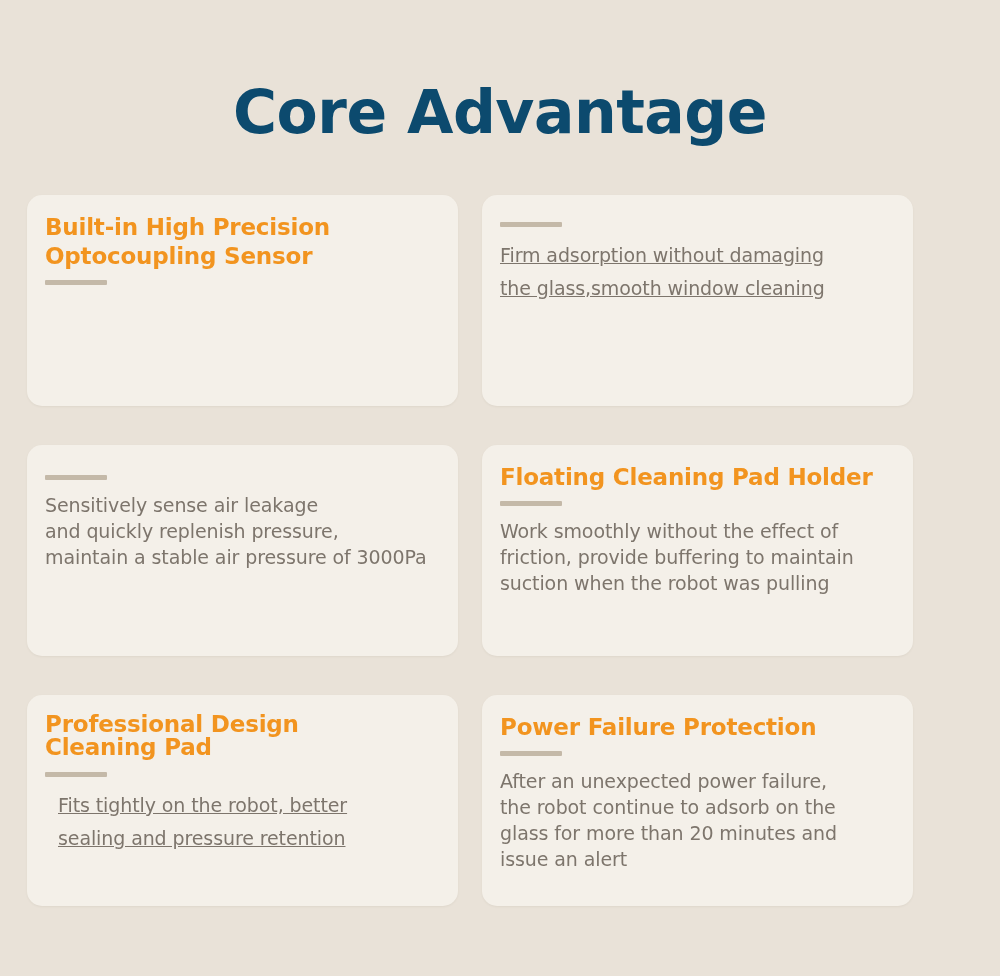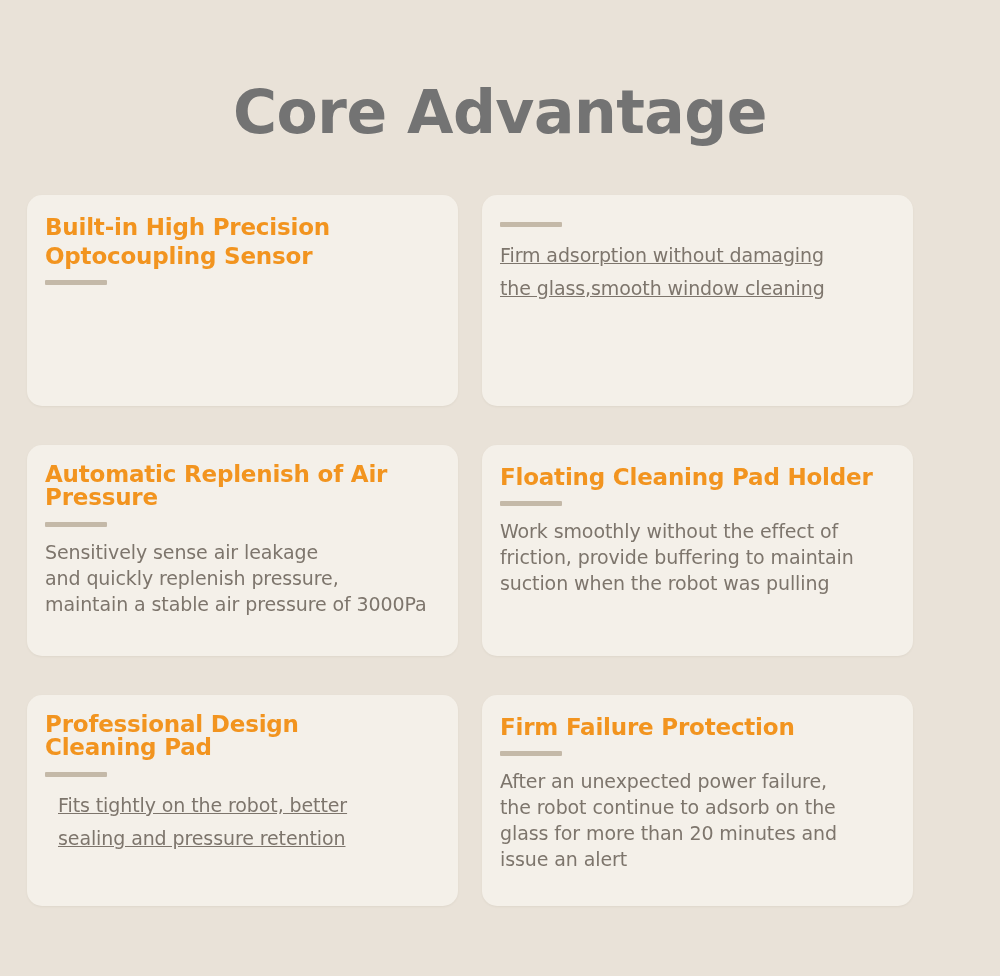--- a/index.html
+++ b/index.html
@@ -14,21 +14,21 @@
     overflow: hidden;
   }
   .page {
     position: relative;
     width: 1000px;
     height: 976px;
     box-sizing: border-box;
   }
   .page-title {
     text-align: center;
-    color: #737373;
+    color: #0c4a6e;
     font-family: "DejaVu Sans", sans-serif;
     font-size: 60px;
     font-weight: bold;
     letter-spacing: -0.5px;
     line-height: 1;
     margin: 0;
     padding-top: 82px;
   }
   .grid {
     margin-top: 53px;
@@ -105,22 +105,20 @@
       <div class="card-divider"></div>
     </div>
 
     <div class="card loose-body">
       <div class="card-divider"></div>
       <div class="card-body">Firm adsorption without damaging
 the glass,smooth window cleaning</div>
     </div>
 
     <div class="card tight-heading">
-      <div class="card-heading">Automatic Replenish of Air
-Pressure</div>
       <div class="card-divider"></div>
       <div class="card-body">Sensitively sense air leakage
 and quickly replenish pressure,
 maintain a stable air pressure of 3000Pa</div>
     </div>
 
     <div class="card">
       <div class="card-heading">Floating Cleaning Pad Holder</div>
       <div class="card-divider"></div>
       <div class="card-body">Work smoothly without the effect of
@@ -130,21 +128,21 @@
 
     <div class="card tight-heading loose-body indent-body">
       <div class="card-heading">Professional Design
 Cleaning Pad</div>
       <div class="card-divider"></div>
       <div class="card-body">Fits tightly on the robot, better
 sealing and pressure retention</div>
     </div>
 
     <div class="card">
-      <div class="card-heading">Firm Failure Protection</div>
+      <div class="card-heading">Power Failure Protection</div>
       <div class="card-divider"></div>
       <div class="card-body">After an unexpected power failure,
 the robot continue to adsorb on the
 glass for more than 20 minutes and
 issue an alert</div>
     </div>
 
   </div>
 </div>
 

